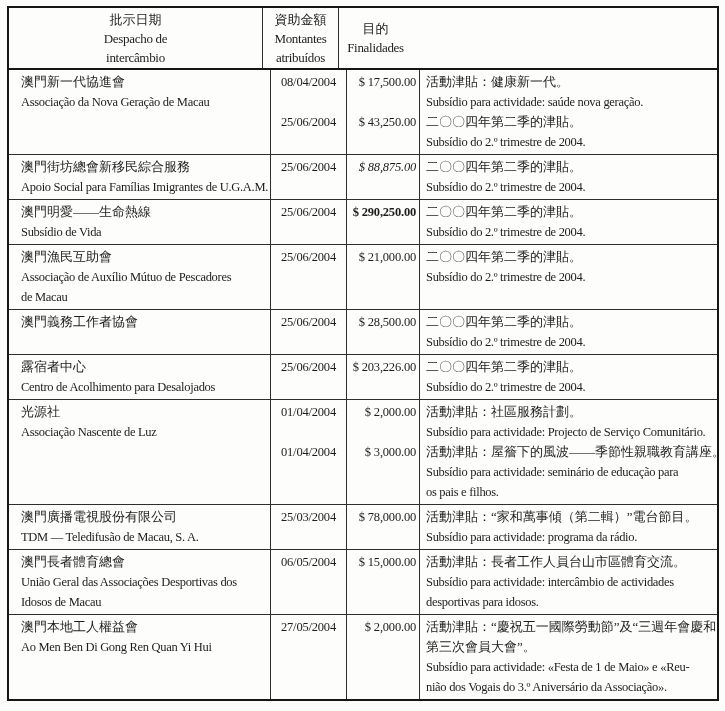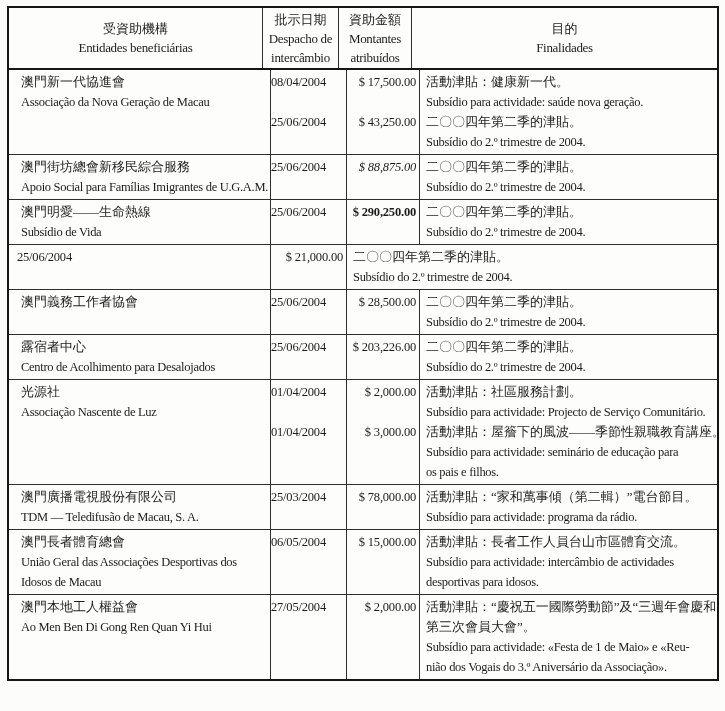--- a/index.html
+++ b/index.html
@@ -15,37 +15,33 @@
   .zh{font-size:13px;}
   .pt{font-size:12.5px;letter-spacing:-0.3px;}
   
   .header-row{border-bottom:2px solid #161616;}
   .header-row .cell{display:flex;flex-direction:column;justify-content:center;
                     align-items:center;height:60px;padding:0;text-align:center;}
   .hline{height:19px;line-height:19px;font-size:13px;white-space:nowrap;}
   
   .tbody .trow{border-top:1px solid #2e2e2e;padding-left:8px;}
   .tbody .trow:first-child{border-top:0;}
-  .c2{padding:2px 0;}
+  .c2{text-align:center;padding:2px 0;}
   .c3{text-align:right;padding:2px 3px 2px 0;}
   .c4{padding:2px 4px 2px 6px;}
   .entry{line-height:20px;font-size:12.5px;letter-spacing:-0.2px;overflow:hidden;}
 </style>
 </head>
 <body>
 
 <div class="page">
   <div class="doc">
 
     <div class="trow header-row">
       <div class="cell">
-        <div class="hline zh">受資助機構</div>
-        <div class="hline pt">Entidades beneficiárias</div>
-      </div>
-      <div class="cell">
         <div class="hline zh">批示日期</div>
         <div class="hline pt">Despacho de</div>
         <div class="hline pt">intercâmbio</div>
       </div>
       <div class="cell">
         <div class="hline zh">資助金額</div>
         <div class="hline pt">Montantes</div>
         <div class="hline pt">atribuídos</div>
       </div>
       <div class="cell">
@@ -101,20 +97,25 @@
           </div>
           <div class="cell c3">
             <div class="entry" style="height: 40px; font-weight: bold;">$ 290,250.00</div>
           </div>
           <div class="cell c4">
             <div class="line zh">二〇〇四年第二季的津貼。</div>
             <div class="line pt">Subsídio do 2.º trimestre de 2004.</div>
           </div>
         </div>
         <div class="trow">
+          <div class="cell c1">
+            <div class="line zh">澳門漁民互助會</div>
+            <div class="line pt">Associação de Auxílio Mútuo de Pescadores</div>
+            <div class="line pt">de Macau</div>
+          </div>
           <div class="cell c2">
             <div class="entry" style="height: 40px;">25/06/2004</div>
           </div>
           <div class="cell c3">
             <div class="entry" style="height: 40px;">$ 21,000.00</div>
           </div>
           <div class="cell c4">
             <div class="line zh">二〇〇四年第二季的津貼。</div>
             <div class="line pt">Subsídio do 2.º trimestre de 2004.</div>
           </div>

